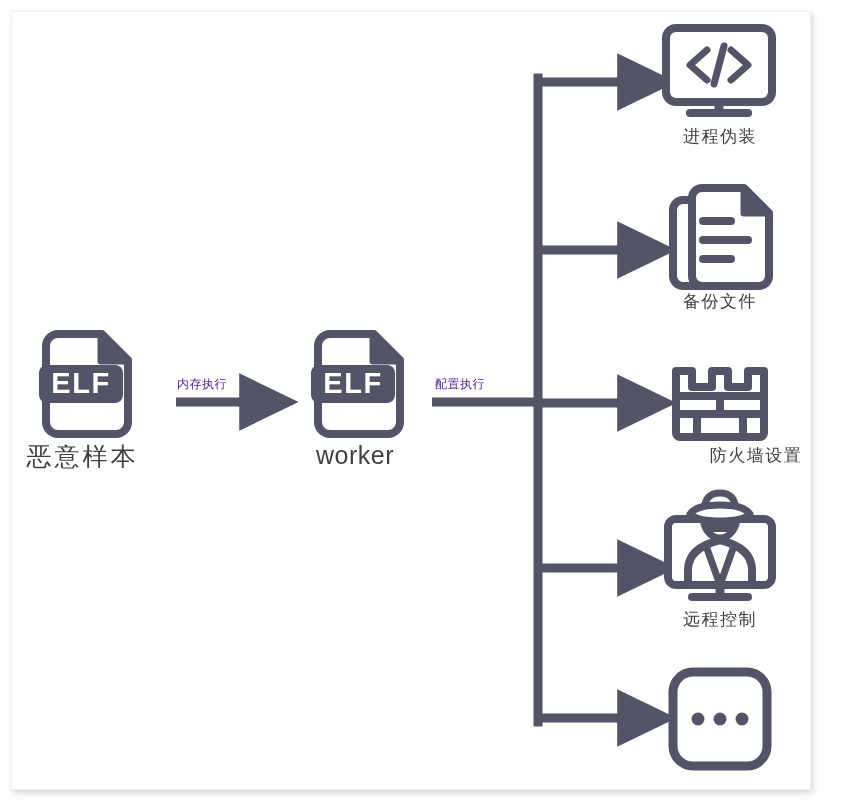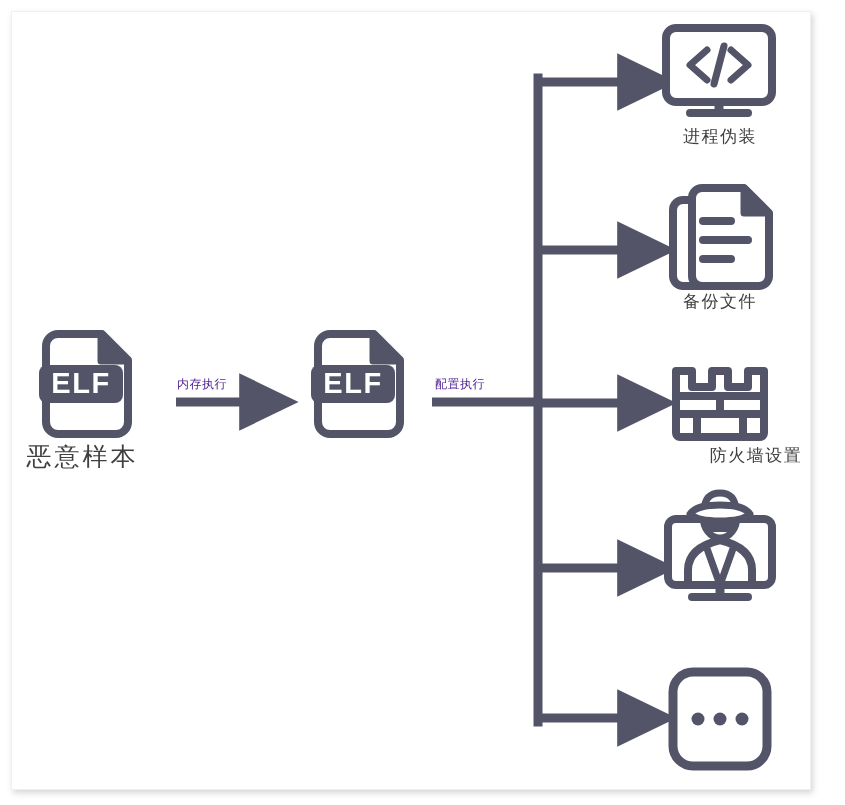--- a/index.html
+++ b/index.html
@@ -162,26 +162,28 @@
     <g>
       <rect x="673" y="672" width="94" height="94" rx="20" fill="#ffffff" stroke="#535468" stroke-width="9"></rect>
       <circle cx="698" cy="719" r="6.5" fill="#535468"></circle>
       <circle cx="720" cy="719" r="6.5" fill="#535468"></circle>
       <circle cx="742" cy="719" r="6.5" fill="#535468"></circle>
     </g>
   </svg>
 
   <div class="node-label big-label" style="left:0px; top:440px; width:165px;">恶意样本</div>
 
+  <div class="node-label worker-label" style="left:275px; top:441px; width:160px;">worker</div>
 
   <div class="edge-label" style="left:177px; top:370px;">内存执行</div>
 
   <div class="edge-label" style="left:435px; top:370px;">配置执行</div>
 
   <div class="node-label small-label" style="left:640px; top:125px; width:160px;">进程伪装</div>
 
   <div class="node-label small-label" style="left:640px; top:290px; width:160px;">备份文件</div>
 
   <div class="node-label small-label" style="left:676px; top:444px; width:160px;">防火墙设置</div>
 
+  <div class="node-label small-label" style="left:640px; top:608px; width:160px;">远程控制</div>
 
   <div class="node-label small-label" style="left:640px; top:772px; width:160px;"></div>
 </div>
 
 </body></html>

